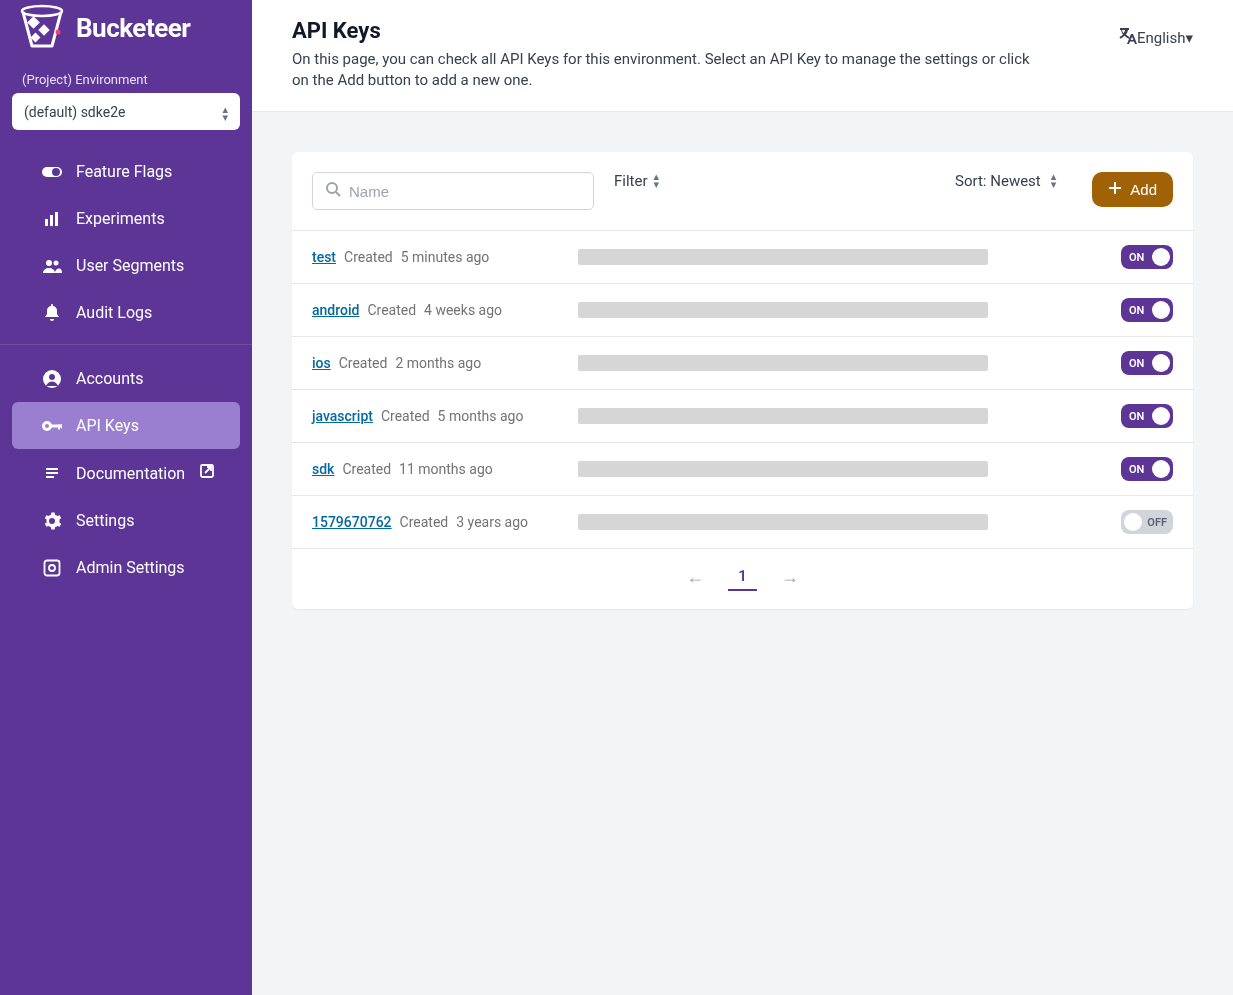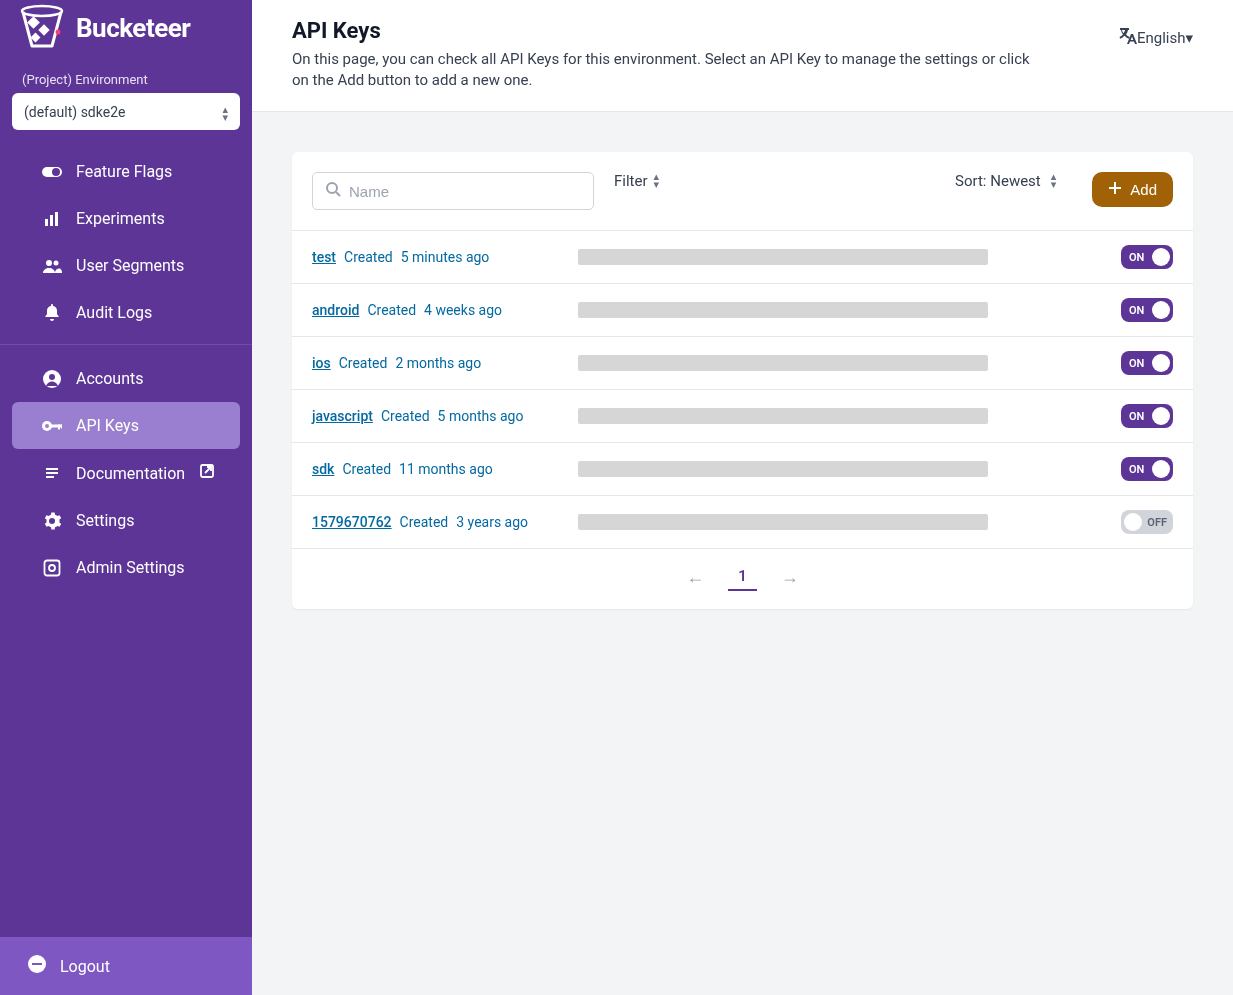--- a/index.html
+++ b/index.html
@@ -199,21 +199,21 @@
   width: 250px;
   flex-shrink: 0;
   font-size: 14px;
 }
 .row-name {
   color: #0369a1;
   text-decoration: underline;
   font-weight: 500;
   cursor: pointer;
 }
-.row-created { color: #0369a1; }
+.row-created { color: #737373; }
 .row-secret {
   flex: 1;
   height: 16px;
   background: #d6d6d6;
   border-radius: 2px;
   max-width: 410px;
 }
 .row-right { margin-left: auto; }
 
 .toggle {
@@ -378,29 +378,20 @@
         <svg width="18" height="18" viewBox="0 0 18 18" fill="none" stroke="#fff" stroke-width="1.8">
             <rect x="1.5" y="1.5" width="15" height="15" rx="2.5"></rect>
             <circle cx="9" cy="9" r="3"></circle>
           </svg>
       </span>
       <span>Admin Settings</span>
     </div>
   </div>
 
   <div class="spacer"></div>
-  <div class="logout-bar">
-    <span class="icon">
-      <svg width="18" height="18" viewBox="0 0 18 18">
-          <circle cx="9" cy="9" r="9" fill="#fff"></circle>
-          <rect x="4" y="8" width="10" height="2" fill="#7e57c2"></rect>
-        </svg>
-    </span>
-    <span>Logout</span>
-  </div>
 </aside>
 
 <main class="main">
   <div class="header">
     <div>
       <h1>API Keys</h1>
       <p>On this page, you can check all API Keys for this environment. Select an API Key to manage the settings or click on the Add button to add a new one.</p>
     </div>
     <div class="lang">
       <span>

